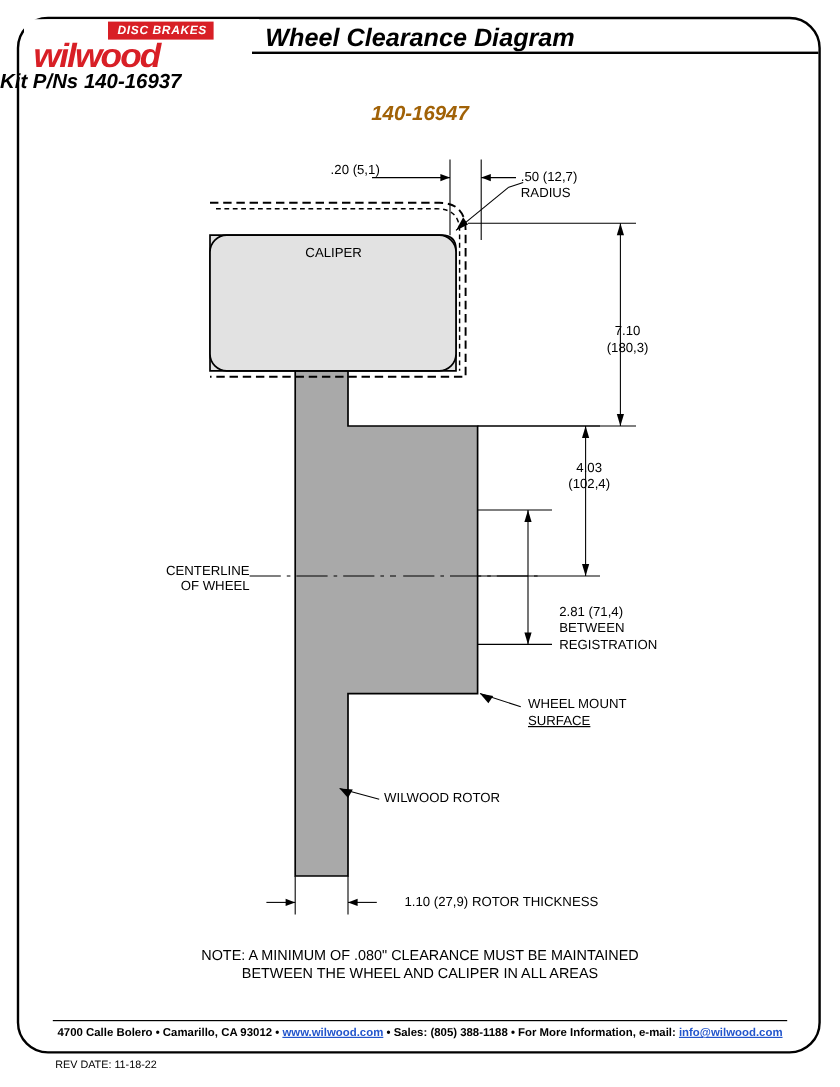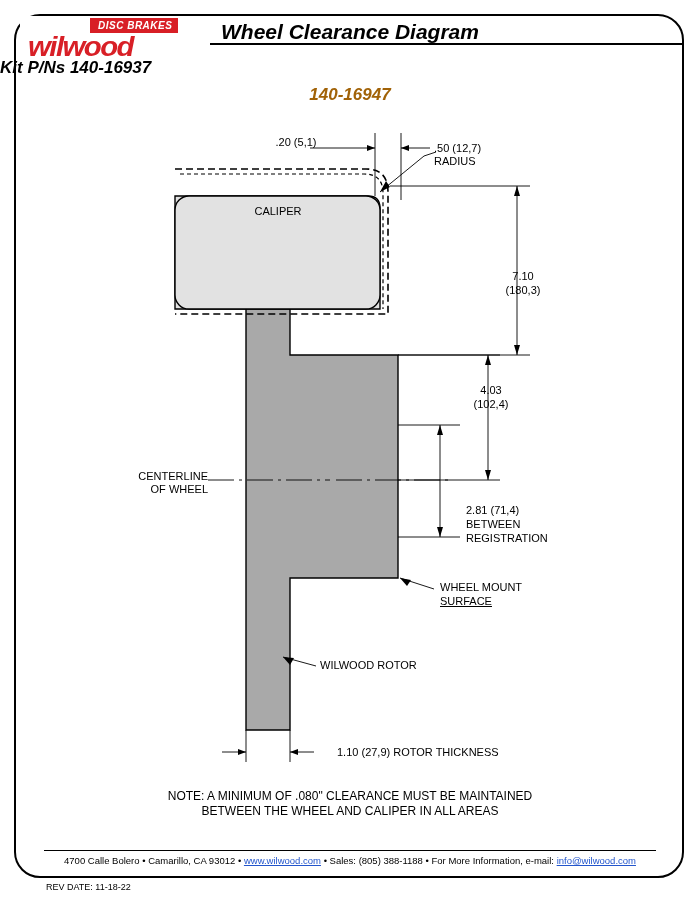--- a/index.html
+++ b/index.html
@@ -148,20 +148,21 @@
     background: #000;
   }
   #footer {
     position: absolute;
     left: 0;
     top: 855px;
     width: 700px;
     text-align: center;
     font-size: 9.5px;
     color: #000;
+    font-weight: bold;
   }
   #footer a, #footer .link {
     color: #2255cc;
     text-decoration: underline;
   }
   #revdate {
     position: absolute;
     left: 46px;
     top: 882px;
     font-size: 9px;

